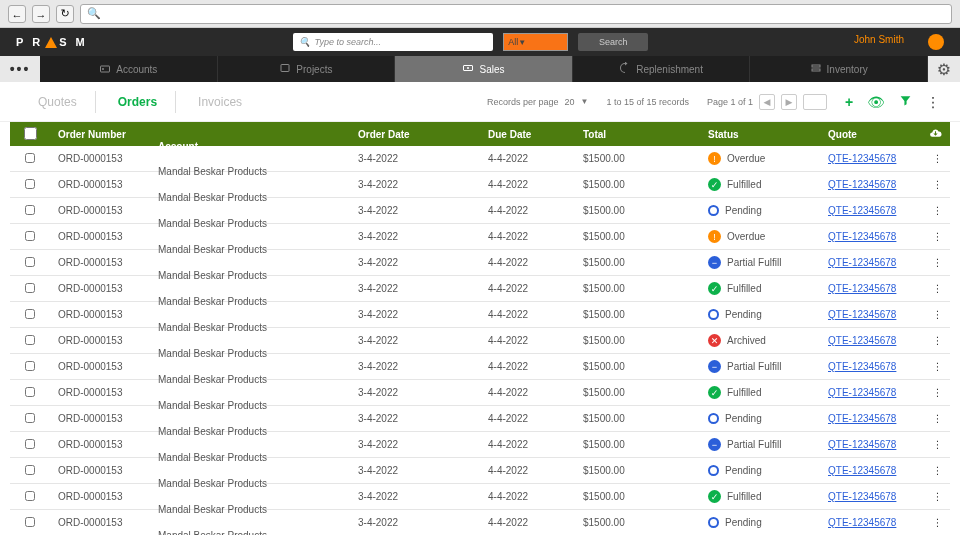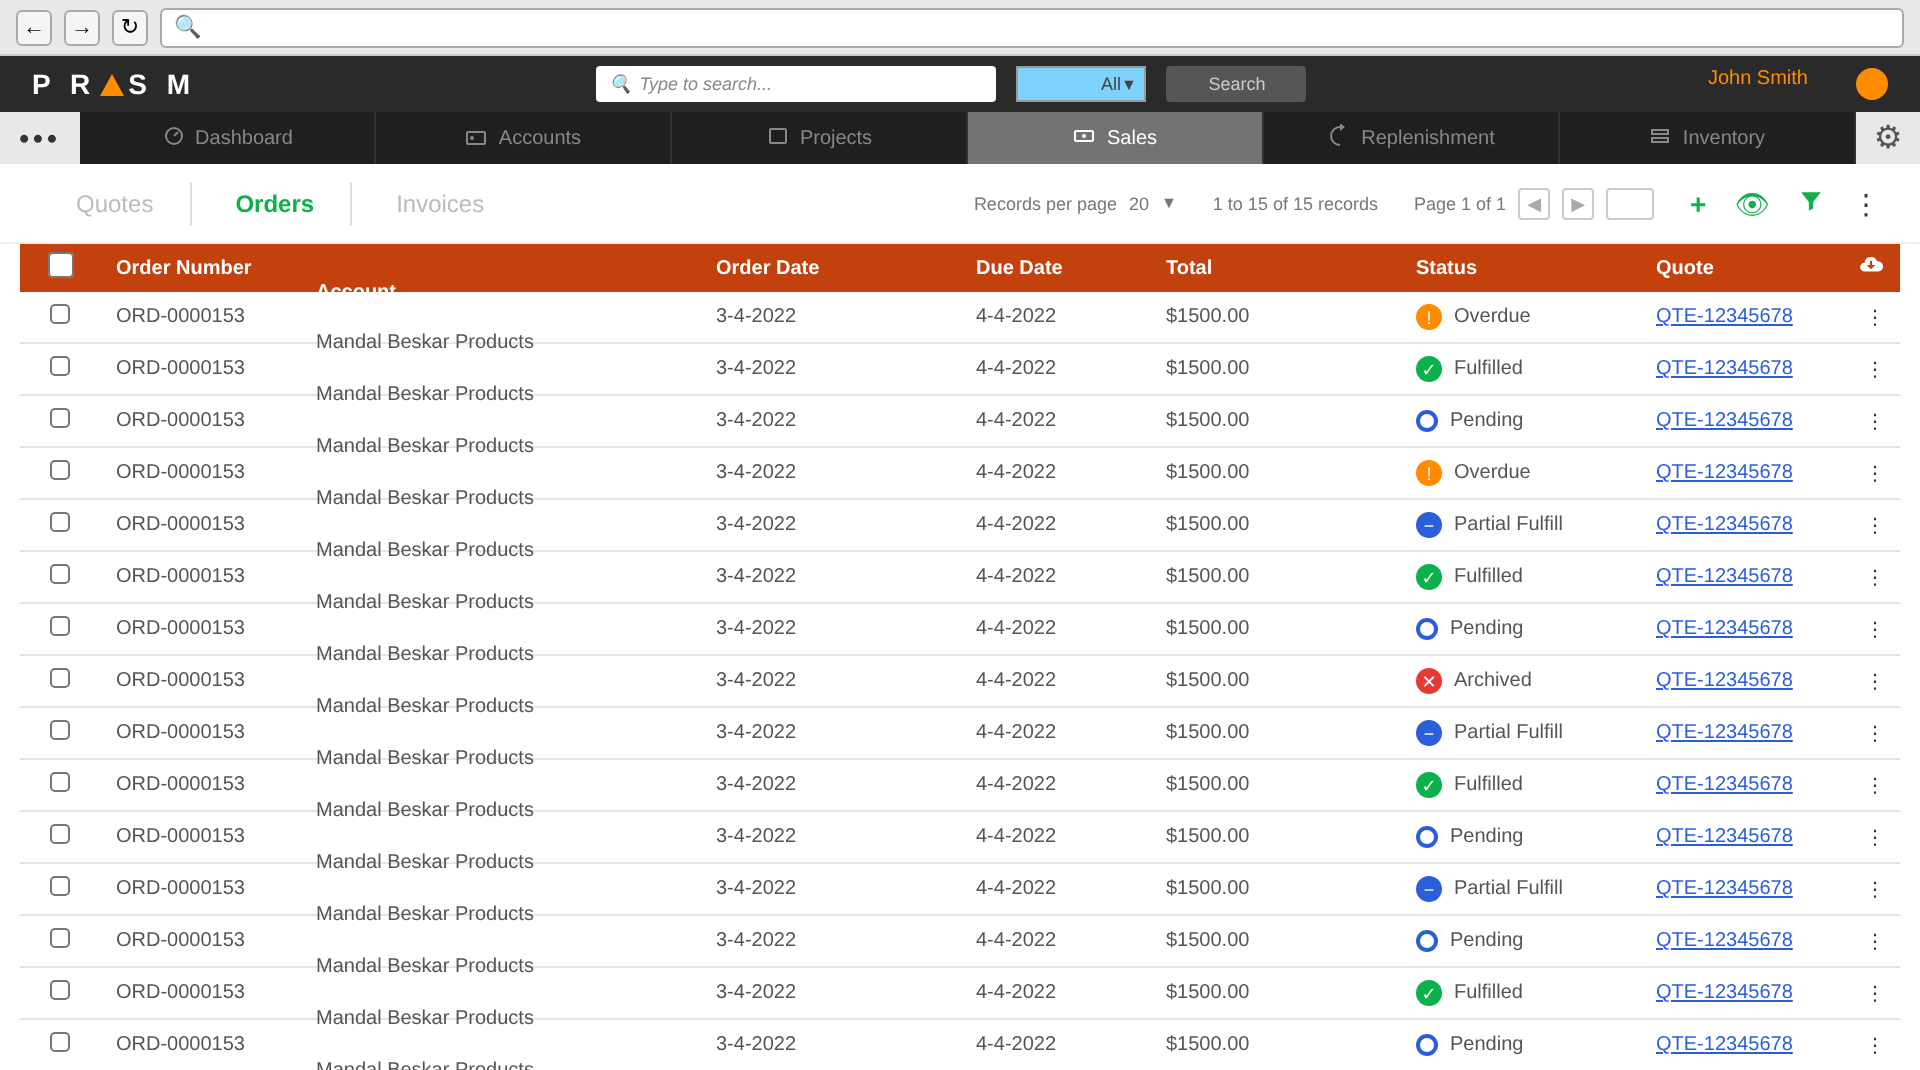--- a/index.html
+++ b/index.html
@@ -1,25 +1,25 @@
 <!DOCTYPE html>
 <html><head>
 <meta charset="utf-8">
 <style>
 * { box-sizing: border-box; margin: 0; padding: 0; font-family: Arial, sans-serif; }
 body { background: #fff; overflow: hidden; }
 .browser-chrome { height: 28px; background: #e8e8e8; border-bottom: 1px solid #ccc; display: flex; align-items: center; padding: 0 8px; gap: 6px; }
 .nav-btn { width: 18px; height: 18px; border: 1px solid #aaa; border-radius: 3px; background: #f5f5f5; display: flex; align-items: center; justify-content: center; font-size: 11px; cursor: pointer; }
 .url-bar { flex: 1; height: 20px; border: 1px solid #aaa; border-radius: 3px; background: #fff; display: flex; align-items: center; padding: 0 6px; font-size: 11px; color: #888; }
 .top-header { height: 28px; background: #2a2a2a; display: flex; align-items: center; padding: 0 16px; }
-.logo { color: #fff; font-size: 14px; font-weight: bold; letter-spacing: 3px; display: flex; align-items: center; }
+.logo { color: #fff; font-size: 11px; font-weight: bold; letter-spacing: 3px; display: flex; align-items: center; }
 .logo-tri { display: inline-block; width: 0; height: 0; border-left: 6px solid transparent; border-right: 6px solid transparent; border-bottom: 11px solid #ff8c00; margin: 0 2px; }
 .search-area { margin-left: auto; display: flex; align-items: center; gap: 10px; }
 .search-box { width: 200px; height: 18px; background: #fff; border-radius: 2px; font-size: 9px; padding: 0 6px; color: #888; font-style: italic; display: flex; align-items: center; }
-.filter-dd { width: 65px; height: 18px; background: #7dd3fc; border: 1px solid #999; font-size: 9px; display: flex; align-items: center; padding: 0 4px; color: #444; justify-content: flex-end; }
+.filter-dd { width: 65px; height: 18px; background: #f97316; border: 1px solid #999; font-size: 9px; display: flex; align-items: center; padding: 0 4px; color: #444; justify-content: flex-start; }
 .search-btn { width: 70px; height: 18px; background: #555; color: #ccc; font-size: 9px; border-radius: 2px; display: flex; align-items: center; justify-content: center; cursor: pointer; }
 .user-area { margin-left: auto; display: flex; gap: 24px; color: #ff8c00; font-size: 10px; }
 .avatar { width: 16px; height: 16px; border-radius: 50%; background: #ff8c00; }
 .main-nav { height: 26px; background: #1f1f1f; display: flex; align-items: stretch; }
 .nav-dots { width: 40px; background: #e8e8e8; display: flex; align-items: center; justify-content: center; font-size: 14px; font-weight: bold; letter-spacing: 2px; color: #333; }
 .nav-item { flex: 1; display: flex; align-items: center; justify-content: center; gap: 5px; color: #888; font-size: 10px; border-right: 1px solid #333; cursor: pointer; }
 .nav-item.active { background: #737373; color: #fff; }
 .nav-item svg { width: 12px; height: 12px; }
 .nav-gear { width: 32px; background: #e8e8e8; display: flex; align-items: center; justify-content: center; color: #555; }
 .sub-toolbar { height: 40px; background: #fff; display: flex; align-items: center; padding: 0 20px; border-bottom: 1px solid #eee; }
@@ -27,21 +27,21 @@
 .sub-tab { padding: 4px 18px; font-size: 12px; color: #bbb; cursor: pointer; border-right: 1px solid #ddd; }
 .sub-tab.active { color: #0db14b; font-weight: bold; }
 .sub-tab:last-child { border-right: none; }
 .tb-right { margin-left: auto; display: flex; align-items: center; gap: 18px; font-size: 9px; color: #777; }
 .tb-group { display: flex; align-items: center; gap: 6px; }
 .page-btn { width: 16px; height: 16px; border: 1px solid #ccc; border-radius: 2px; display: flex; align-items: center; justify-content: center; font-size: 9px; color: #aaa; }
 .action-icons { display: flex; gap: 14px; align-items: center; }
 .act-icon { color: #0db14b; font-size: 14px; cursor: pointer; }
 .act-more { color: #333; font-size: 14px; cursor: pointer; }
 .table-wrap { background: #fff; margin: 0 10px; height: calc(535px - 28px - 28px - 26px - 40px); overflow-y: scroll; position: relative; }
-.table-header { height: 24px; background: #c2410c; display: flex; align-items: center; color: #fff; font-size: 10px; font-weight: bold; position: sticky; top: 0; }
+.table-header { height: 24px; background: #4d7c0f; display: flex; align-items: center; color: #fff; font-size: 10px; font-weight: bold; position: sticky; top: 0; }
 .th-check { width: 40px; text-align: center; }
 .th-col { padding: 0 8px; }
 .col-ord { width: 100px; }
 .col-acc { width: 200px; margin-top: 25px; }
 .col-od { width: 130px; }
 .col-dd { width: 95px; }
 .col-tot { width: 125px; }
 .col-stat { width: 120px; }
 .col-quote { flex: 1; }
 .th-dl { width: 30px; text-align: center; }
@@ -93,27 +93,20 @@
     <span>John Smith</span>
     <div class="avatar"></div>
   </div>
 </div>
 
 <div class="main-nav">
   <div class="nav-dots">•••</div>
   <div id="nav-items" style="display:flex;flex:1">
       <div class="nav-item">
         <span><svg viewBox="0 0 24 24" fill="currentColor">
-            <circle cx="12" cy="12" r="8" fill="none" stroke="currentColor" stroke-width="2"></circle>
-            <path d="M12 12l4-4" stroke="currentColor" stroke-width="2"></path>
-          </svg></span>
-        <span>Dashboard</span>
-      </div>
-      <div class="nav-item">
-        <span><svg viewBox="0 0 24 24" fill="currentColor">
             <rect x="3" y="8" width="18" height="12" rx="1" fill="none" stroke="currentColor" stroke-width="2"></rect>
             <circle cx="8" cy="14" r="2"></circle>
           </svg></span>
         <span>Accounts</span>
       </div>
       <div class="nav-item">
         <span><svg viewBox="0 0 24 24" fill="currentColor">
             <rect x="4" y="5" width="16" height="14" rx="1" fill="none" stroke="currentColor" stroke-width="2"></rect>
           </svg></span>
         <span>Projects</span>

